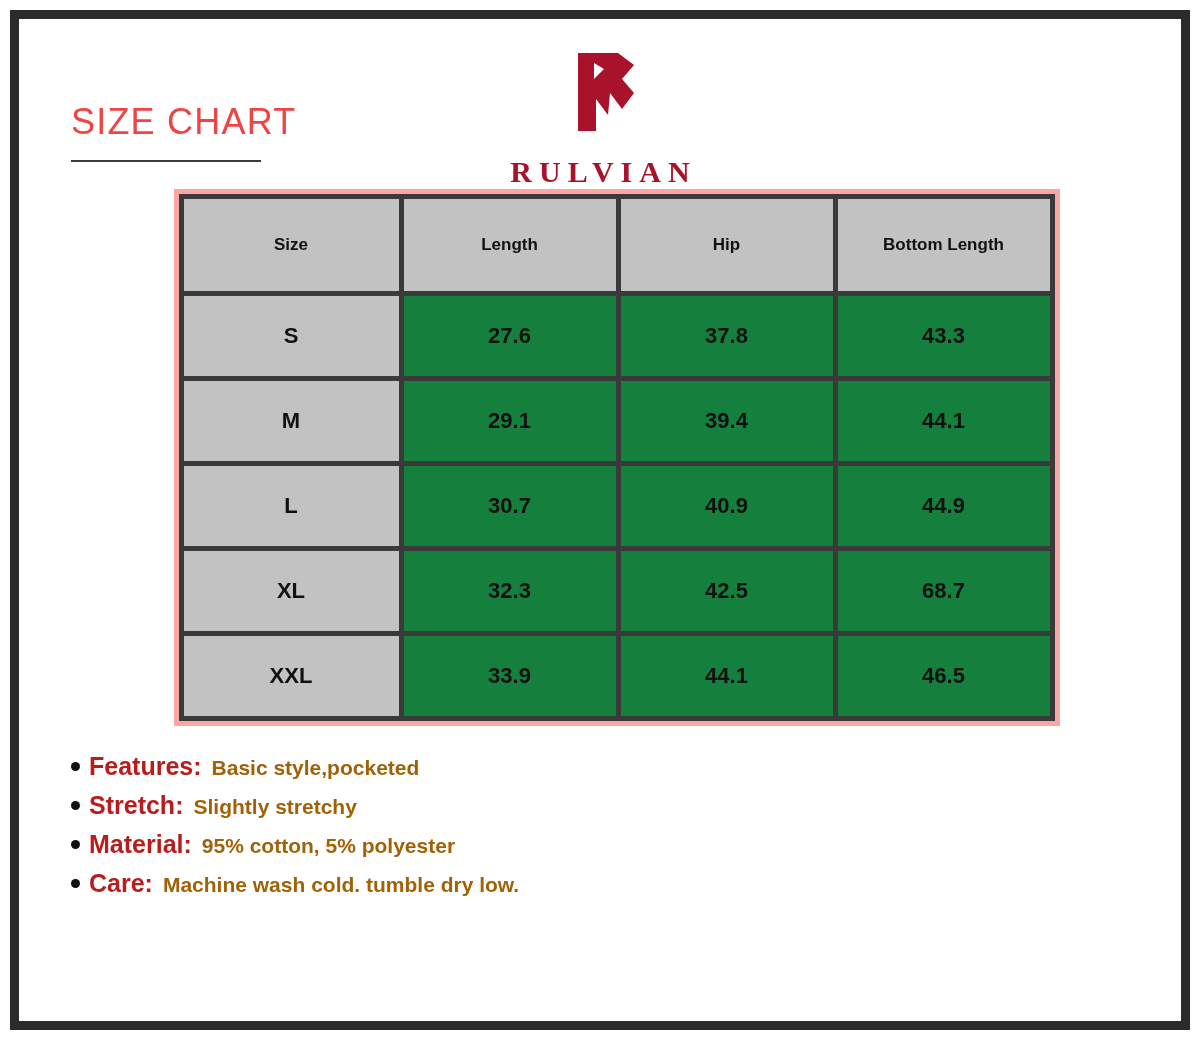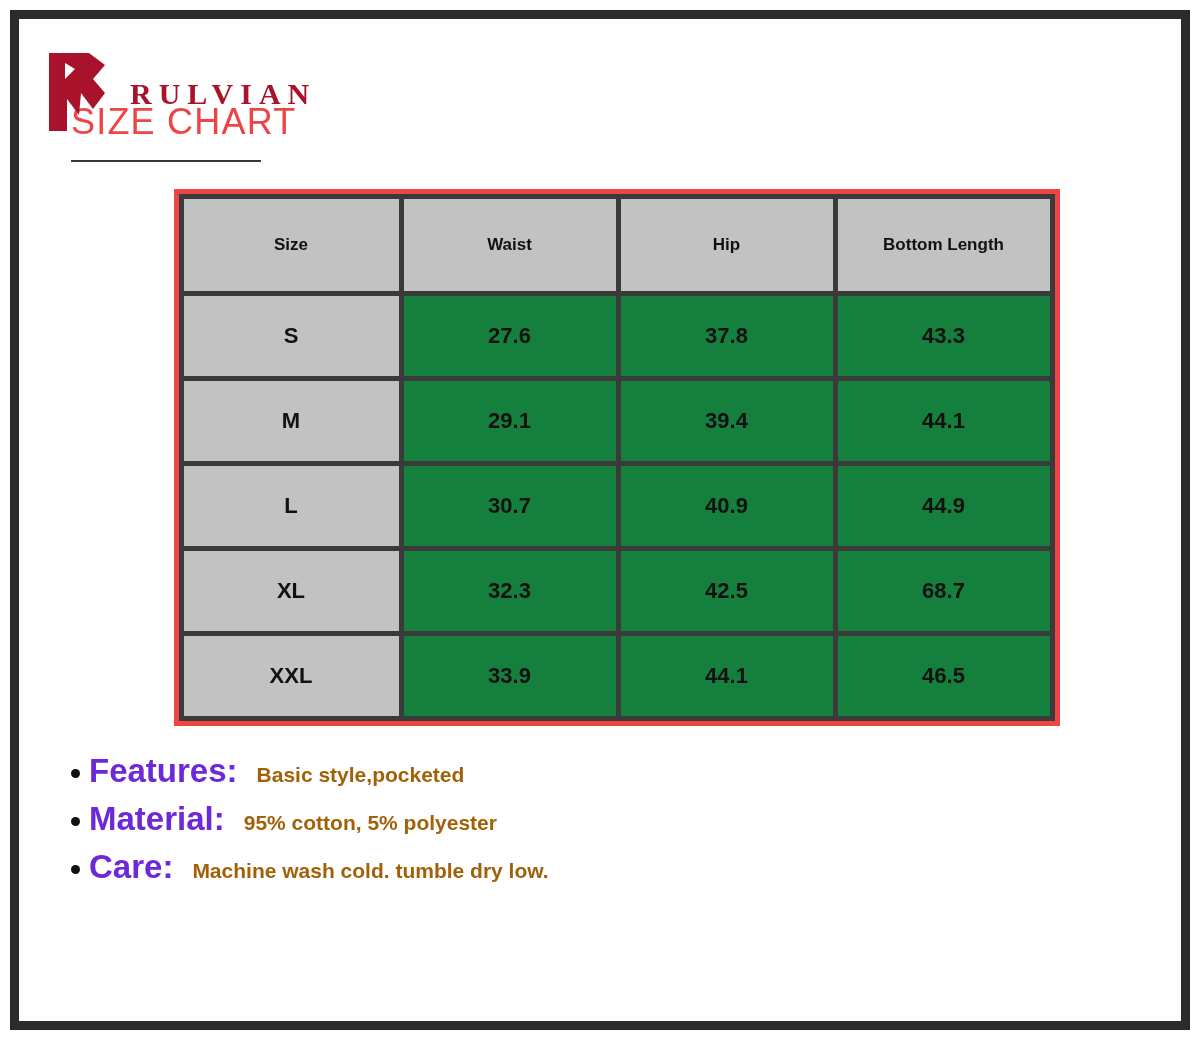--- a/index.html
+++ b/index.html
@@ -54,22 +54,23 @@
     height: 2px;
     background: #3a3a3a;
   }
 
   .logo-block {
     position: absolute;
     left: 0;
     right: 0;
     top: 30px;
     display: flex;
-    flex-direction: row;
+    flex-direction: column;
     align-items: center;
+    gap: 16px;
   }
   .logo-mark {
     width: 104px;
     height: 86px;
   }
   .logo-word {
     margin-top: 4px;
     font-family: "Liberation Serif", serif;
     font-size: 30px;
     font-weight: bold;
@@ -82,21 +83,21 @@
   .table-wrap {
     margin: 10px auto 0 auto;
     width: 853px;
   }
   table.size-table {
     border-collapse: separate;
     border-spacing: 5px;
     width: 100%;
     table-layout: fixed;
     background: #3a3a3a;
-    border: 5px solid #ef4444;
+    border: 5px solid #fca5a5;
   }
   table.size-table col.c-size { width: 215px; }
   table.size-table col.c-col  { width: 212px; }
 
   table.size-table th,
   table.size-table td {
     text-align: center;
     vertical-align: middle;
     padding: 0;
     height: 80px;
@@ -130,24 +131,24 @@
     width: 9px;
     height: 9px;
     border-radius: 50%;
     background: #111111;
     margin-right: 9px;
     flex: 0 0 auto;
     position: relative;
     top: -4px;
   }
   .note-label {
-    font-size: 33px;
-    font-weight: bold;
-    color: #6d28d9;
-    margin-right: 19px;
+    font-size: 25px;
+    font-weight: bold;
+    color: #b91c1c;
+    margin-right: 10px;
     white-space: nowrap;
   }
   .note-value {
     font-size: 21px;
     font-weight: bold;
     color: #a16207;
   }
 </style>
 </head>
 <body>
@@ -175,21 +176,21 @@
       <table class="size-table">
         <colgroup>
           <col class="c-size">
             <col class="c-col">
             <col class="c-col">
             <col class="c-col">
         </colgroup>
         <thead>
           <tr>
             <th>Size</th>
-            <th>Waist</th>
+            <th>Length</th>
             <th>Hip</th>
             <th>Bottom Length</th>
           </tr>
         </thead>
         <tbody>
           <tr>
             <td class="size-cell">S</td>
             <td class="val-cell">27.6</td>
             <td class="val-cell">37.8</td>
             <td class="val-cell">43.3</td>
@@ -223,20 +224,25 @@
     </div>
 
     <div class="notes">
       <div class="note">
         <span class="bullet"></span>
         <span class="note-label">Features:</span>
         <span class="note-value">Basic style,pocketed</span>
       </div>
       <div class="note">
         <span class="bullet"></span>
+        <span class="note-label">Stretch:</span>
+        <span class="note-value">Slightly stretchy</span>
+      </div>
+      <div class="note">
+        <span class="bullet"></span>
         <span class="note-label">Material:</span>
         <span class="note-value">95% cotton, 5% polyester</span>
       </div>
       <div class="note">
         <span class="bullet"></span>
         <span class="note-label">Care:</span>
         <span class="note-value">Machine wash cold. tumble dry low.</span>
       </div>
     </div>
 

